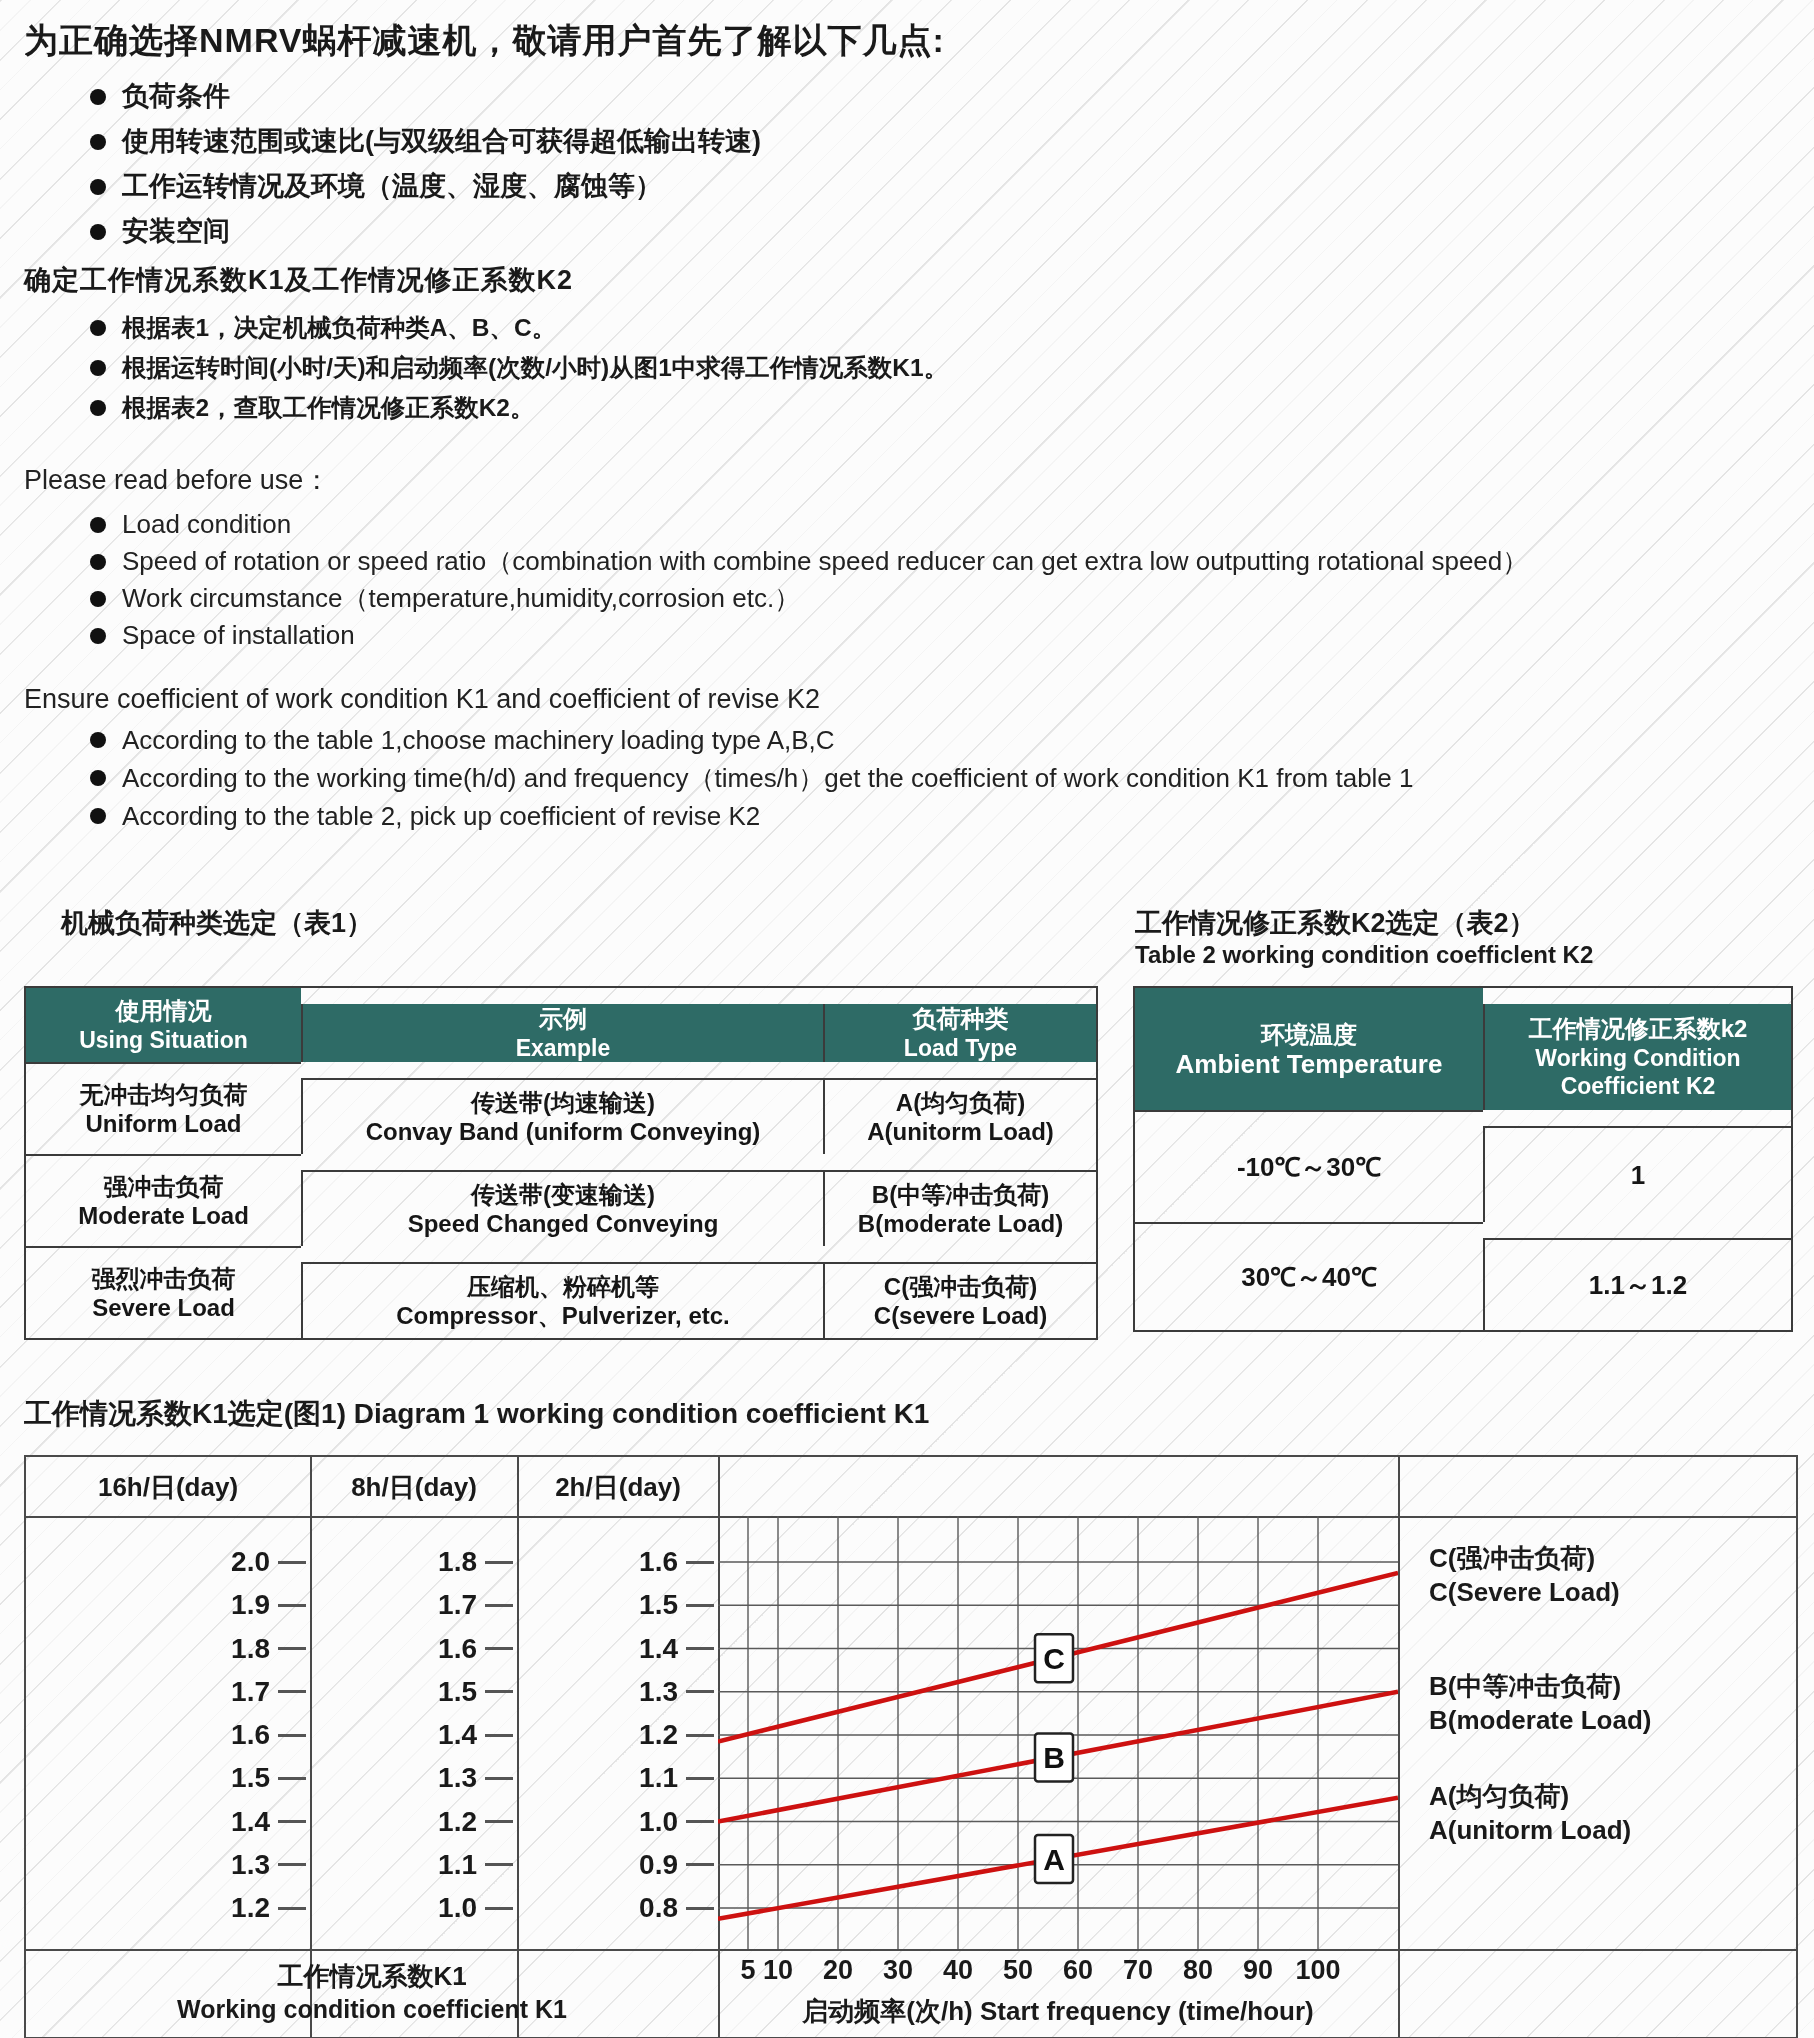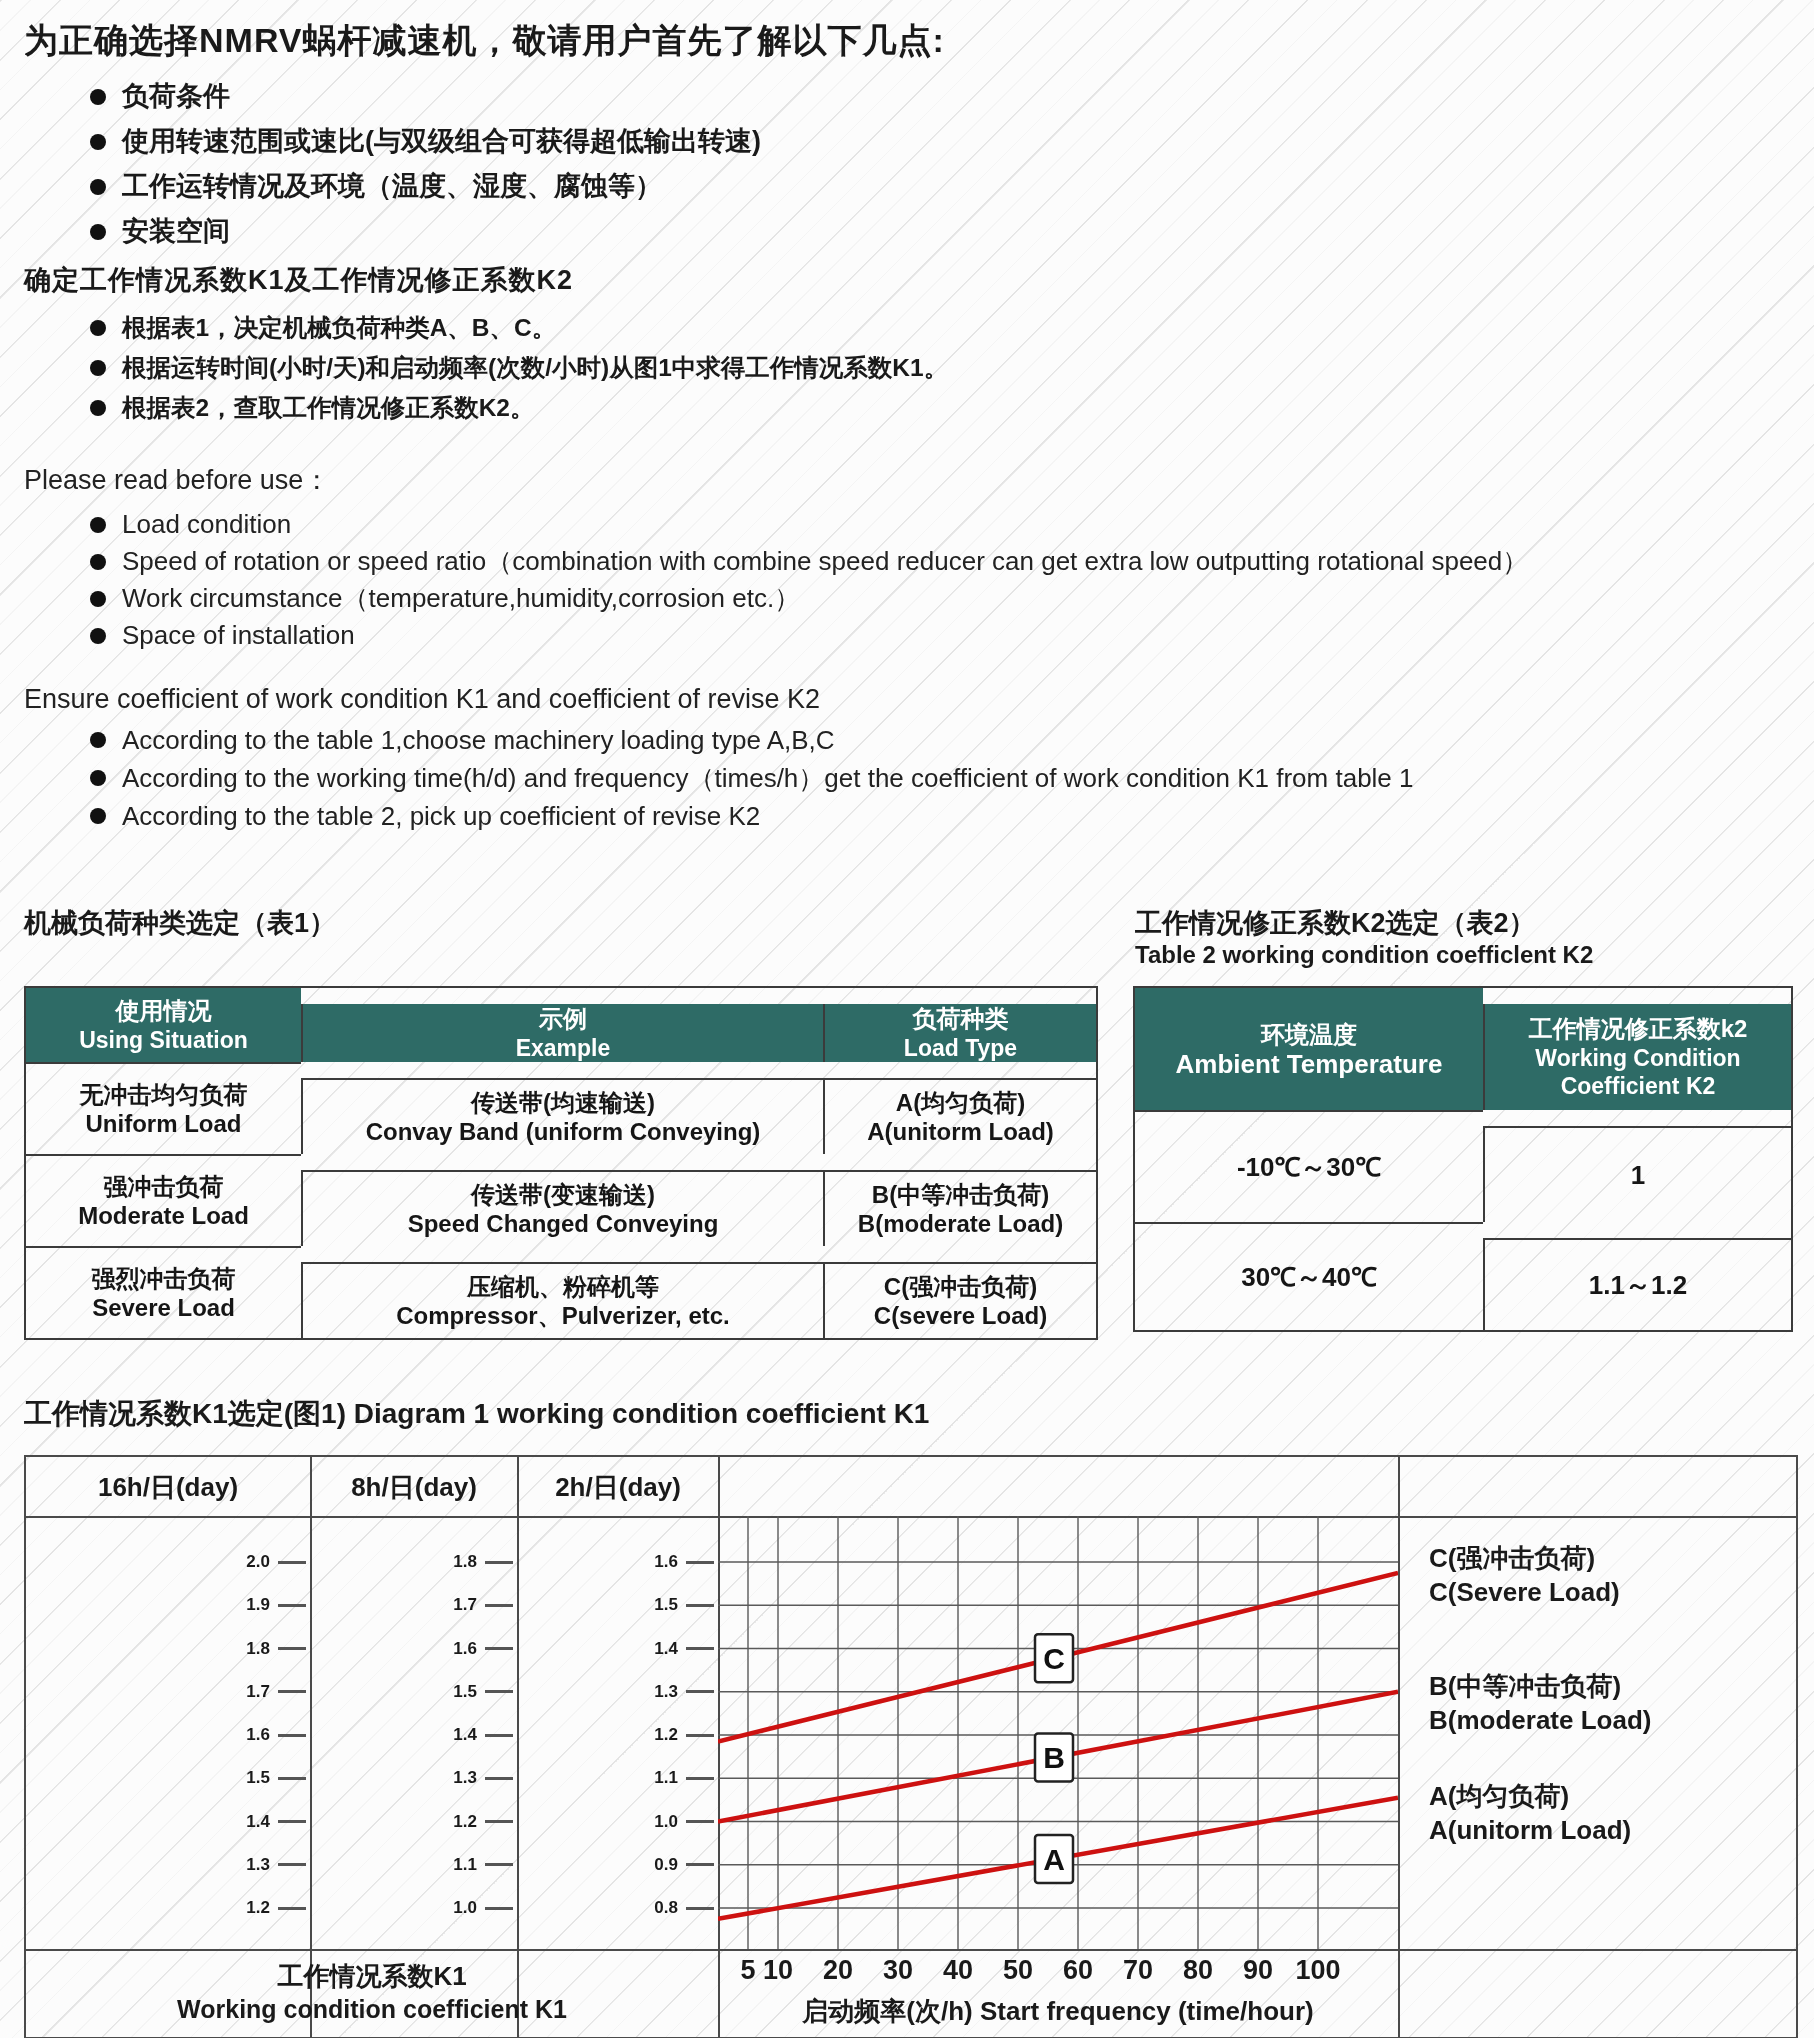--- a/index.html
+++ b/index.html
@@ -31,21 +31,21 @@
   .cell .l2{font-weight:bold; font-size:23px; line-height:28px;}
   .cell.body .l1,.cell.body .l2{color:#161616; font-size:24px;}
   .cell.bl{border-left:2px solid #3b3b3b;margin-top:16px;}
   .cell.bt{border-top:2px solid #3b3b3b;}
   .big{font-size:26px !important;}
 
   #chart-title{position:absolute; left:24px; top:1395px; font-size:28px; font-weight:bold; white-space:nowrap;}
   #chart-table{position:absolute; left:24px; top:1455px; width:1770px; height:580px; border:2px solid #4a4a4a; box-sizing:content-box;}
   .cline{position:absolute; background:#4a4a4a;}
   .hdr-label{position:absolute; transform:translateX(-50%); font-size:26px; font-weight:bold; white-space:nowrap; top:13px;}
-  .tick-label{position:absolute; width:110px; text-align:right; font-size:17px; font-weight:bold; transform:translateY(-50%);}
+  .tick-label{position:absolute; width:110px; text-align:right; font-size:28px; font-weight:bold; transform:translateY(-50%);}
   .tick-dash{position:absolute; height:3px; background:#555;}
   .xlab{position:absolute; transform:translateX(-50%); font-size:27px; font-weight:bold; top:498px;}
   .legend-entry{position:absolute; left:1403px; font-size:26px; font-weight:bold; line-height:34px; white-space:nowrap;}
   .footer-left{position:absolute; left:0; top:494px; width:692px; height:84px; display:flex; flex-direction:column; justify-content:center; align-items:center;}
   .footer-left .fl1{font-size:26px; font-weight:bold; line-height:33px;}
   .footer-left .fl2{font-size:25px; font-weight:bold; line-height:33px;}
   .x-caption{position:absolute; left:692px; width:680px; top:537px; text-align:center; font-size:26px; font-weight:bold; white-space:nowrap;}
   #plot-svg{position:absolute; left:692px; top:59px;}
 </style>
 </head>
@@ -126,21 +126,21 @@
           <span class="dot"></span>
           <span class="en-li2">According to the working time(h/d) and frequency（times/h）get the coefficient of work condition K1 from table 1</span>
         </li>
       <li>
           <span class="dot"></span>
           <span class="en-li2">According to the table 2, pick up coefficient of revise K2</span>
         </li>
     </ul>
   </div>
 
-  <div class="blk" style="top:905px;">
+  <div class="blk" style="top:905px;margin-left:37px;">
     <div class="tbl-title-zh">机械负荷种类选定（表1）</div>
   </div>
 
   <div class="blk" style="left:1135px; top:905px;">
     <div class="tbl-title-zh">工作情况修正系数K2选定（表2）</div>
     <div class="tbl-title-en">Table 2 working condition coefficlent K2</div>
   </div>
 
   <div class="grid-table" style="left:24px; top:986px; width:1070px; grid-template-columns:275px 522px 1fr; grid-template-rows:74px 92px 92px 92px;">
     <div class="cell hd">

